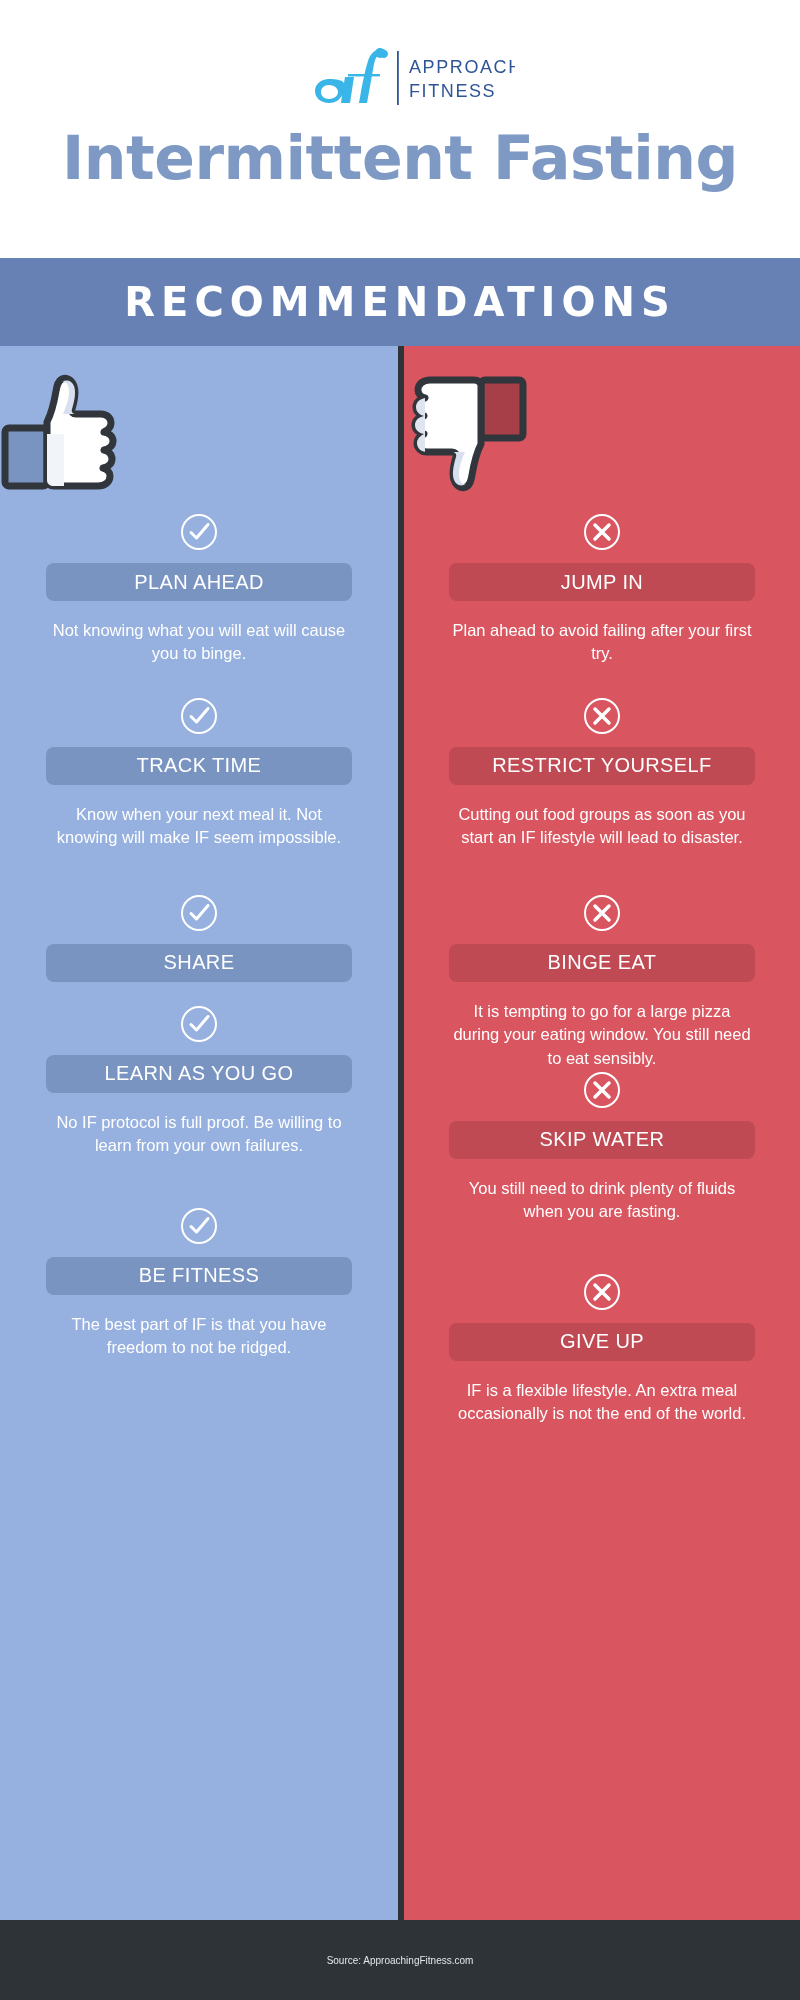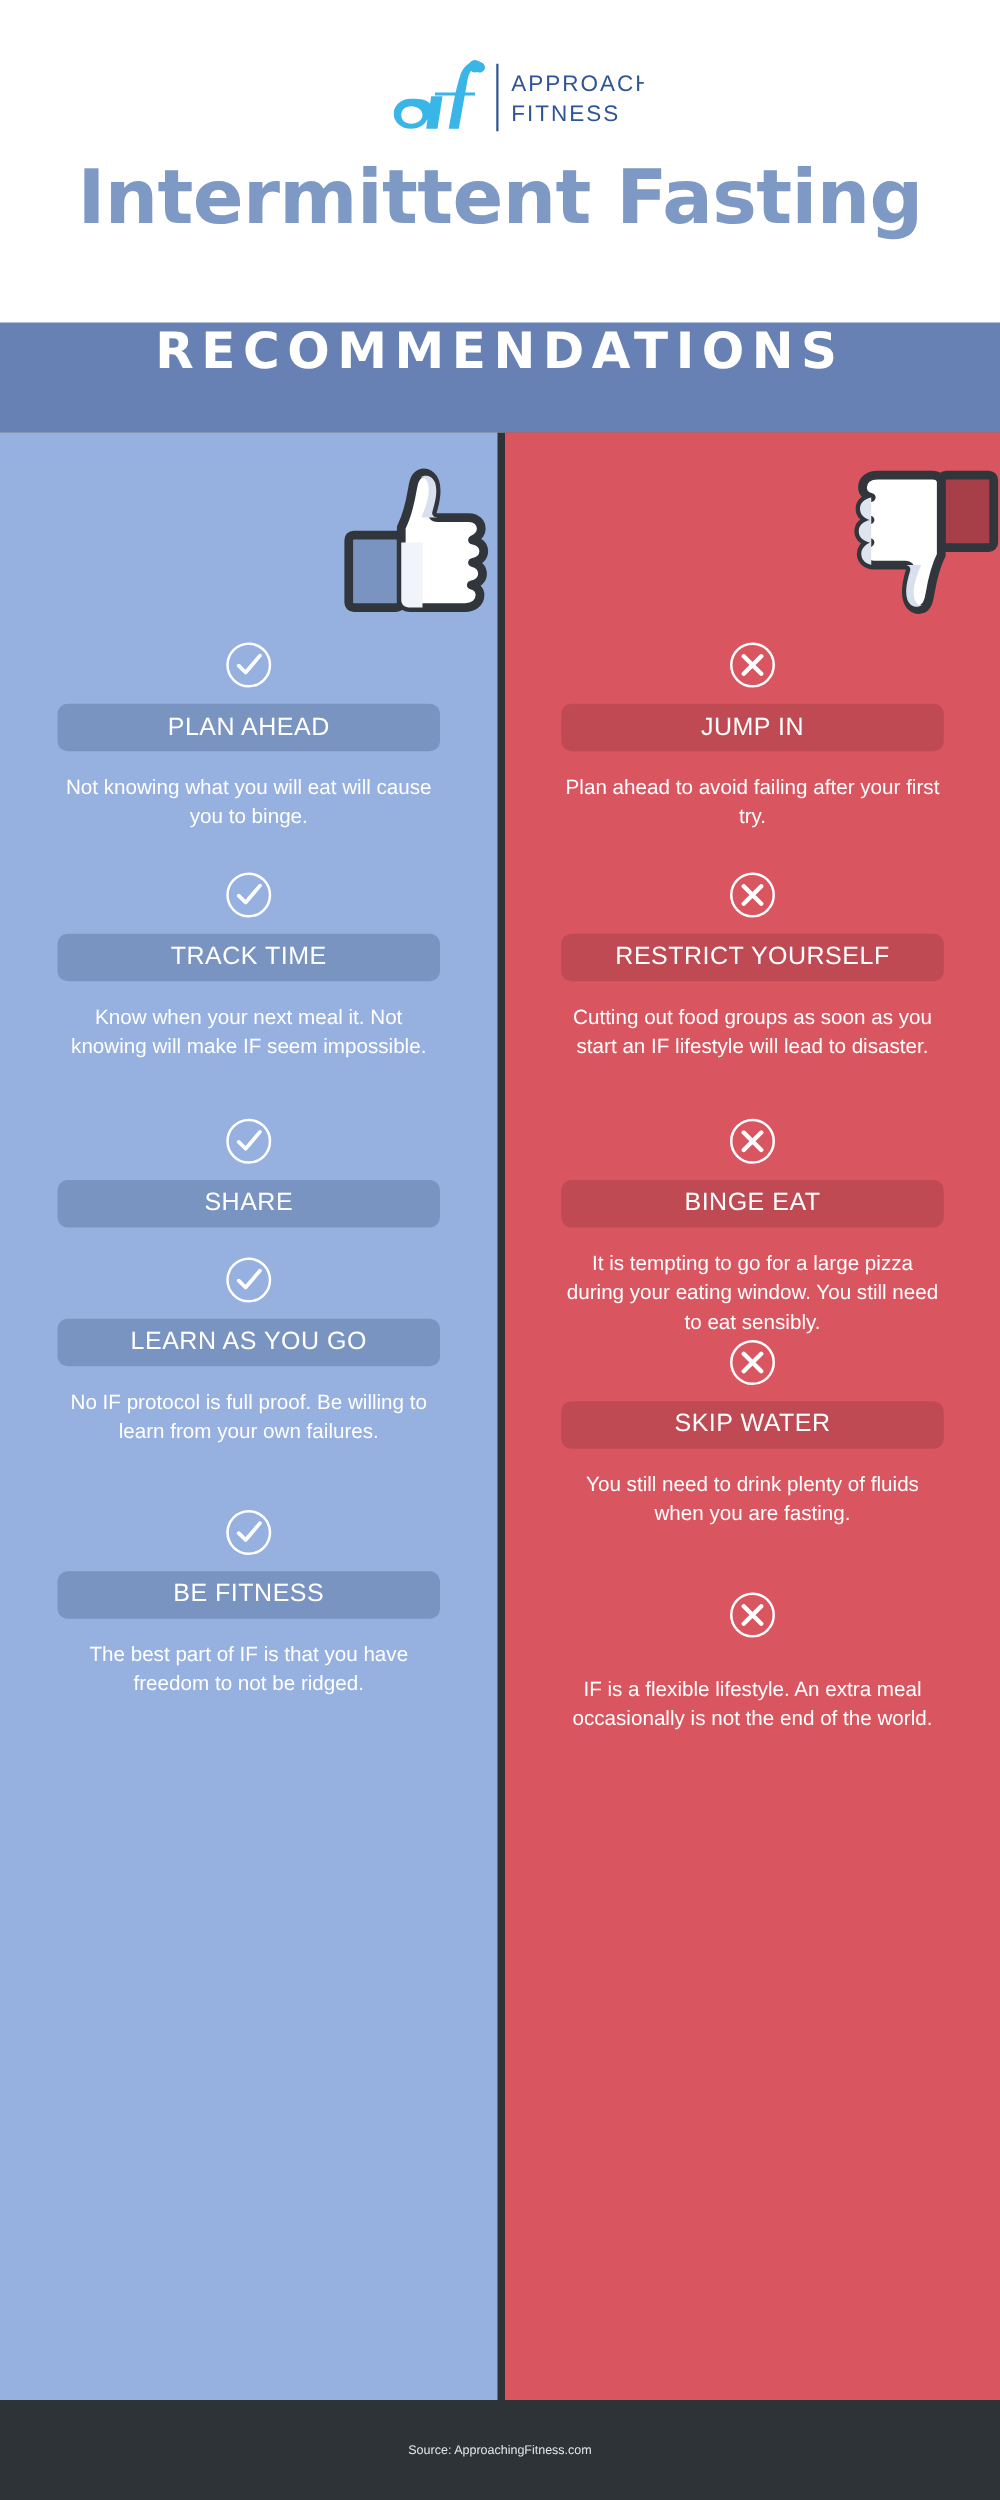--- a/index.html
+++ b/index.html
@@ -53,21 +53,21 @@
     font-family: "DejaVu Sans", sans-serif;
     white-space: nowrap;
   }
 
   
   .sub-banner {
     flex: 0 0 auto;
     height: 88px;
     background: #6781b4;
     display: flex;
-    align-items: flex-start;
+    align-items: center;
     justify-content: center;
   }
 
   .sub-banner-text {
     color: #ffffff;
     font-size: 40px;
     font-weight: bold;
     letter-spacing: 6px;
     font-family: "DejaVu Sans", sans-serif;
   }
@@ -76,21 +76,21 @@
   .columns {
     flex: 1 1 auto;
     display: flex;
     background: #2e3338;
   }
 
   .column {
     position: relative;
     display: flex;
     flex-direction: column;
-    align-items: flex-end;
+    align-items: flex-start;
     padding-top: 22px;
   }
 
   .column.good {
     width: 398px;
     background: #96b0df;
   }
 
   .column.bad {
     width: 396px;
@@ -342,20 +342,23 @@
           <span>SKIP WATER</span>
         </div>
         <div class="desc">You still need to drink plenty of fluids when you are fasting.</div>
       </div>
 
       <div class="item" style="margin-top:48px;">
         <svg class="status-icon" width="40" height="40" viewBox="0 0 40 40">
           <circle cx="20" cy="20" r="17" fill="none" stroke="#ffffff" stroke-width="2"></circle>
           <path d="M13 13 L27 27 M27 13 L13 27" fill="none" stroke="#ffffff" stroke-width="3.5" stroke-linecap="round"></path>
         </svg>
+        <div class="pill">
+          <span>GIVE UP</span>
+        </div>
         <div class="desc">IF is a flexible lifestyle. An extra meal occasionally is not the end of the world.</div>
       </div>
 
     </div>
   </div>
 
   <div class="footer">
     <div class="footer-text">Source: ApproachingFitness.com</div>
   </div>
 

